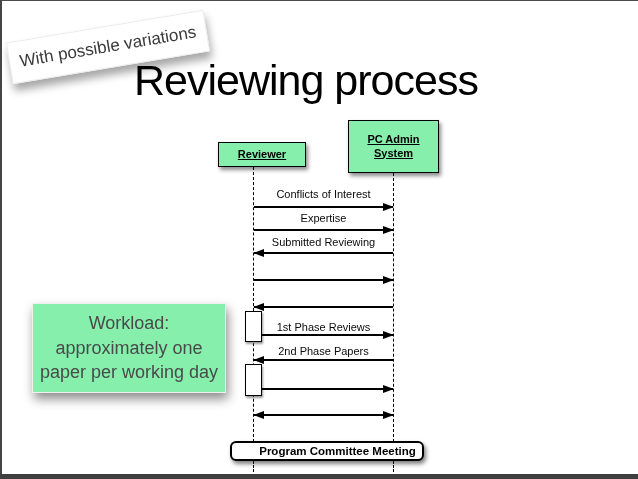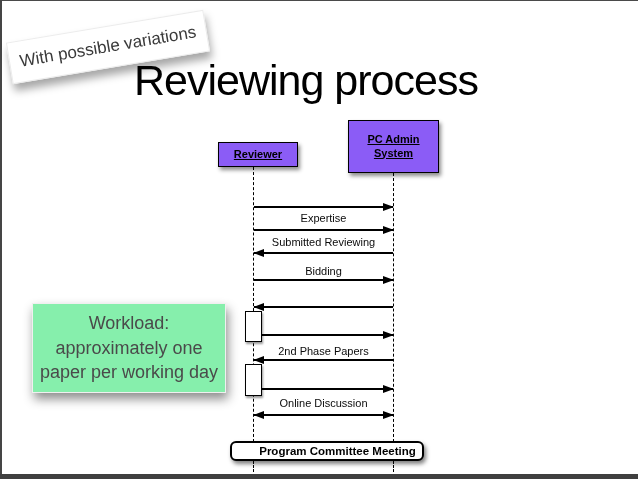--- a/index.html
+++ b/index.html
@@ -33,27 +33,27 @@
     position:absolute; left:32px; top:303px; width:192px; height:88px;
     background:#86efac; border:1px solid #f0f0f0;
     box-shadow:2px 6px 10px rgba(0,0,0,0.45);
     display:flex; flex-direction:column; align-items:center; justify-content:center;
     text-align:center;
   }
   .workload span{font-size:18px; line-height:1.38; color:#4a4a4a; white-space:nowrap;}
 
   
   .actor{
-    position:absolute; background:#8b5cf6; border:1.5px solid #000;
+    position:absolute; background:#86efac; border:1.5px solid #000;
     box-shadow:2px 3px 4px rgba(0,0,0,0.45);
     display:flex; flex-direction:column; align-items:center; justify-content:center;
     z-index:3; box-sizing:border-box;
   }
   .actor span{font-size:11px; font-weight:bold; text-decoration:underline; line-height:1.25; white-space:nowrap;}
-  .actor.reviewer{left:218px; top:142px; width:80px; height:25px;}
+  .actor.reviewer{left:218px; top:142px; width:88px; height:25px;}
   .actor.pcadmin{left:348px; top:120px; width:91px; height:53px;}
 
   .lifeline{position:absolute; width:0; border-left:1.5px dashed #000; z-index:1;}
   .ll-rev{left:253px; top:167px; height:275px;}
   .ll-pc{left:393px; top:173px; height:269px;}
   .ll-rev-stub{left:253px; top:461px; height:11px;}
   .ll-pc-stub{left:393px; top:461px; height:11px;}
 
   .msg-label{
     position:absolute; left:254px; width:139px; text-align:center;
@@ -118,41 +118,41 @@
   <div class="actor pcadmin">
     <span>PC Admin</span>
     <span>System</span>
   </div>
 
   <div class="lifeline ll-rev"></div>
   <div class="lifeline ll-pc"></div>
   <div class="lifeline ll-rev-stub"></div>
   <div class="lifeline ll-pc-stub"></div>
 
+  <div class="msg-label" style="top:188px">Conflicts of Interest</div>
   <div class="arrow right" style="top:206px"></div>
 
   <div class="msg-label" style="top:212px">Expertise</div>
   <div class="arrow right" style="top:229px"></div>
 
   <div class="msg-label" style="top:236px">Submitted Reviewing</div>
   <div class="arrow left" style="top:252px"></div>
 
-  <div class="msg-label" style="top:265px">Bidding</div>
   <div class="arrow right" style="top:279px"></div>
 
   <div class="arrow left" style="top:306px"></div>
 
+  <div class="msg-label" style="top:321px">1st Phase Reviews</div>
   <div class="arrow right" style="top:334px"></div>
 
   <div class="msg-label" style="top:345px">2nd Phase Papers</div>
   <div class="arrow left" style="top:359px"></div>
 
   <div class="arrow right" style="top:388px"></div>
 
-  <div class="msg-label" style="top:397px">Online Discussion</div>
   <div class="arrow both" style="top:414px"></div>
 
   <div class="activation act-1"></div>
   <div class="activation act-2"></div>
 
   <div class="pcm-box">
     <span>Program Committee Meeting</span>
   </div>
 
   <div class="edge-bottom"></div>

